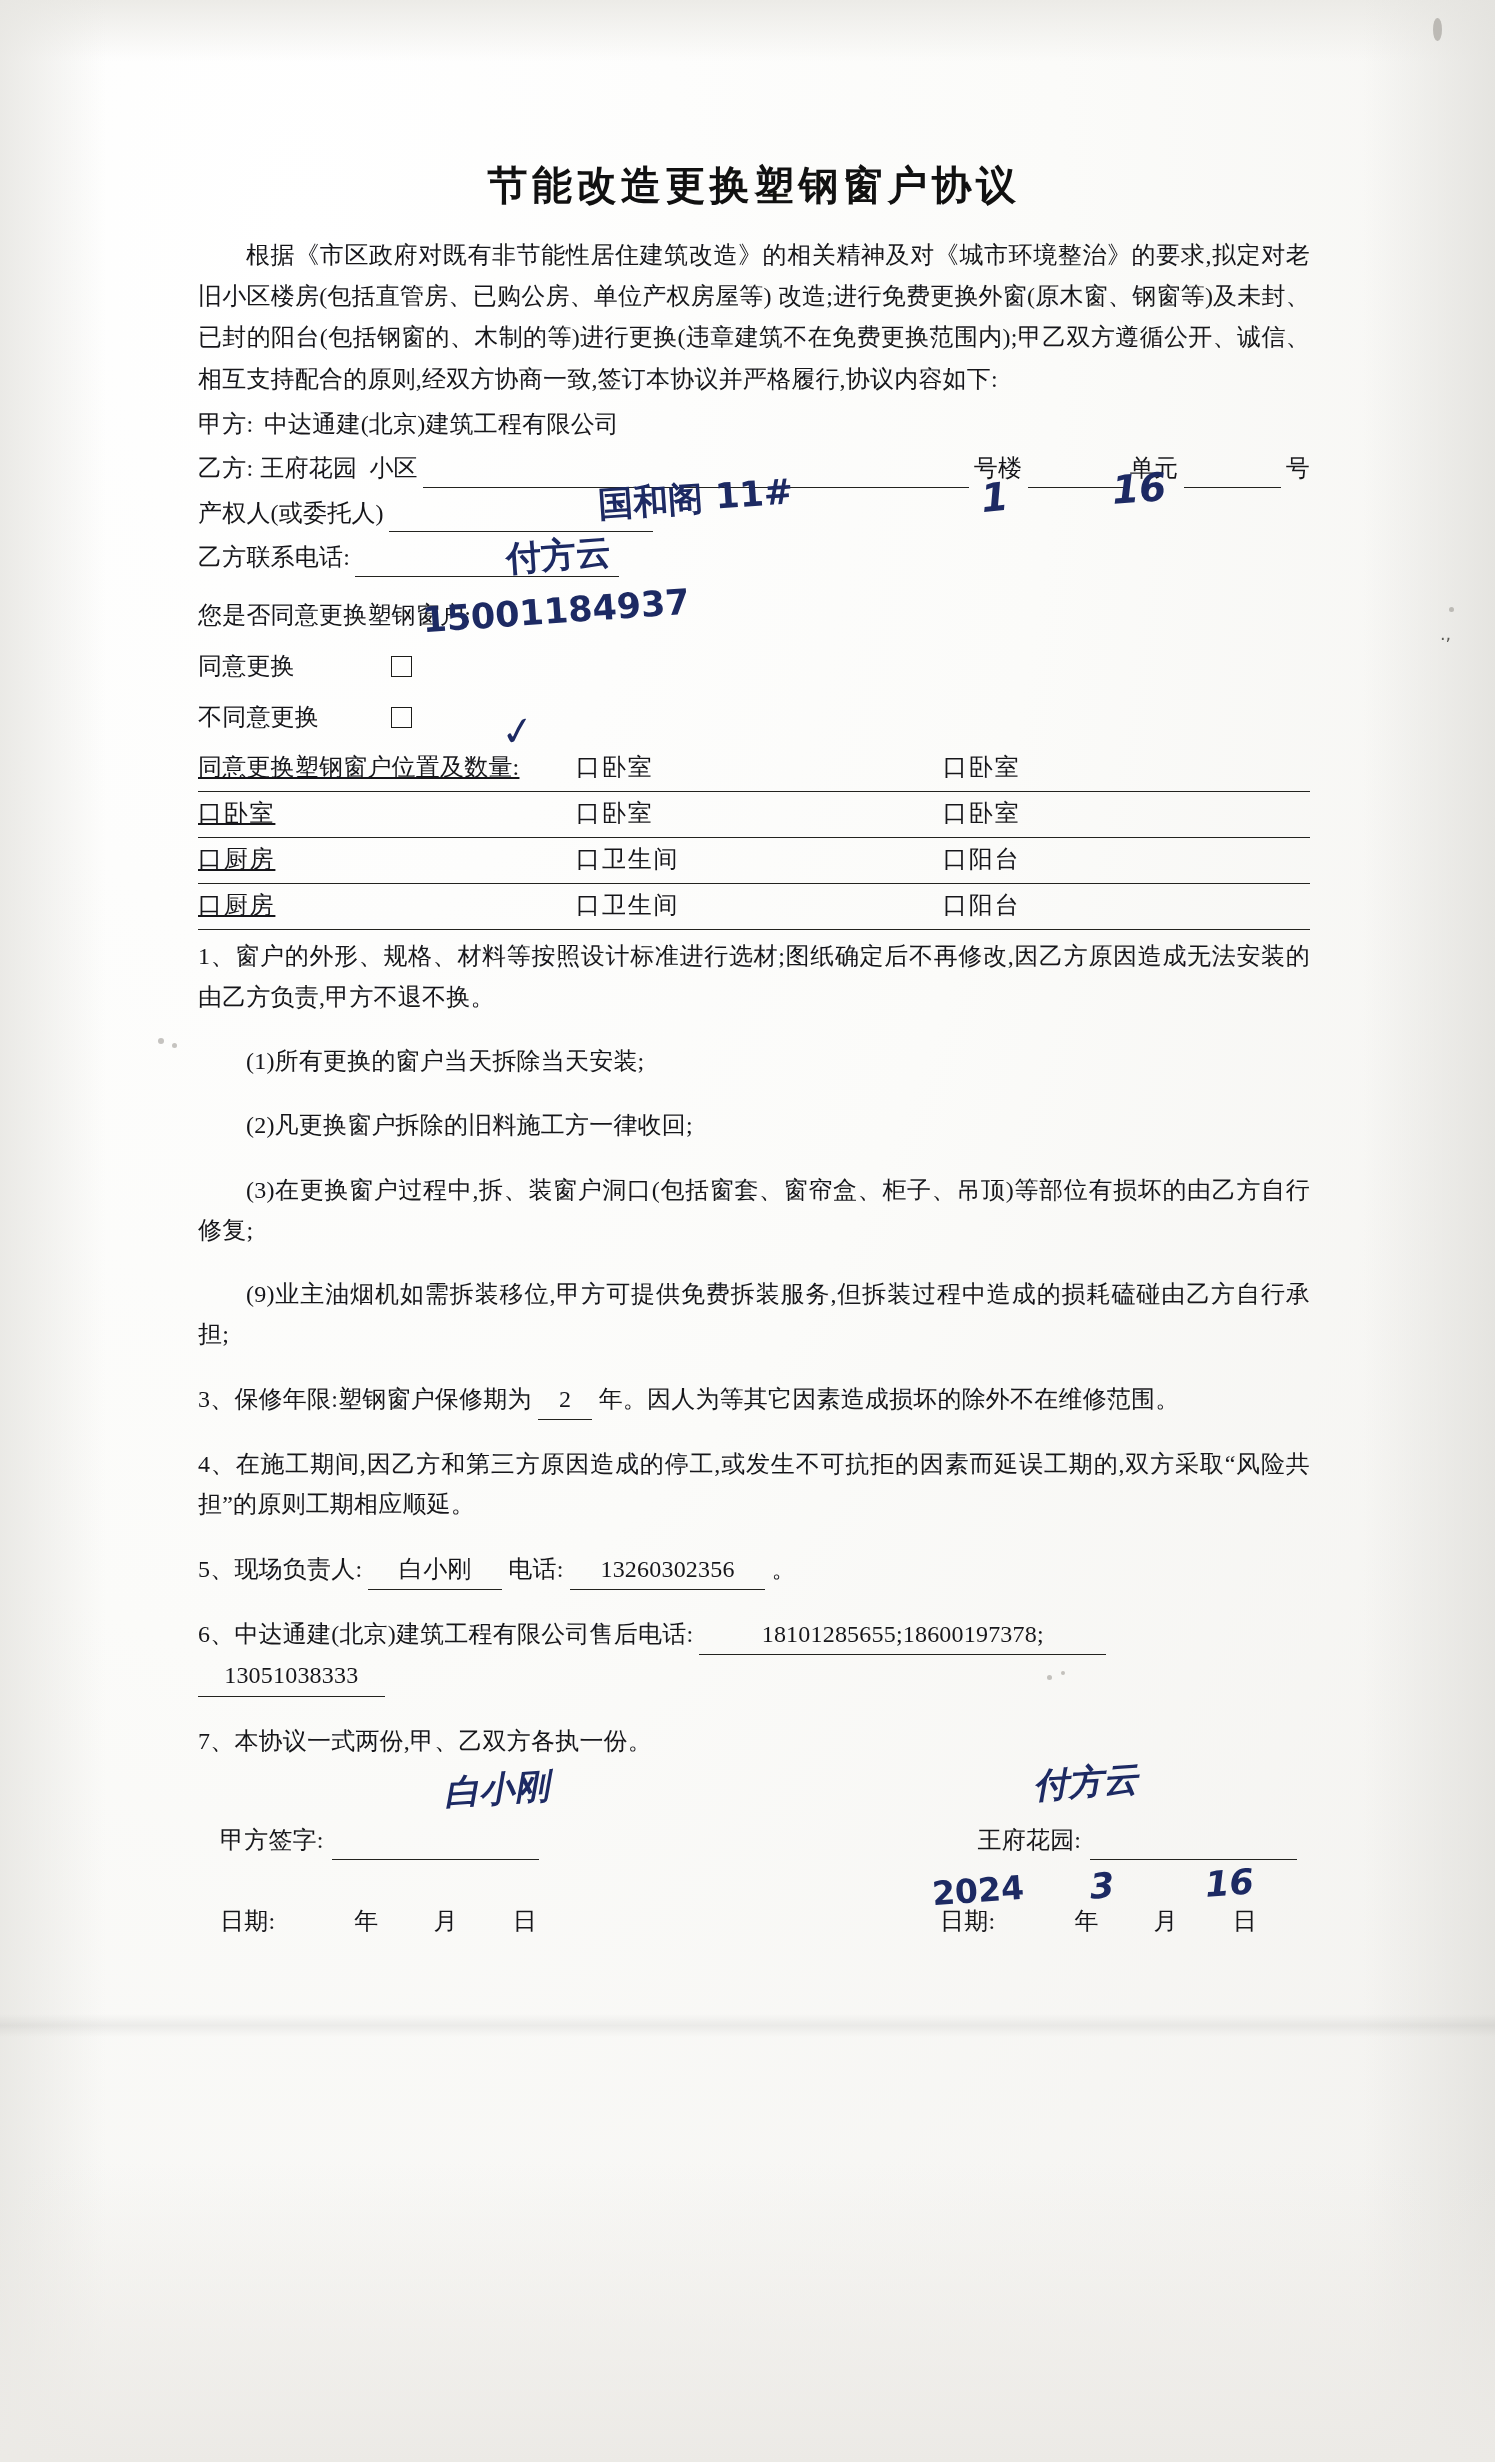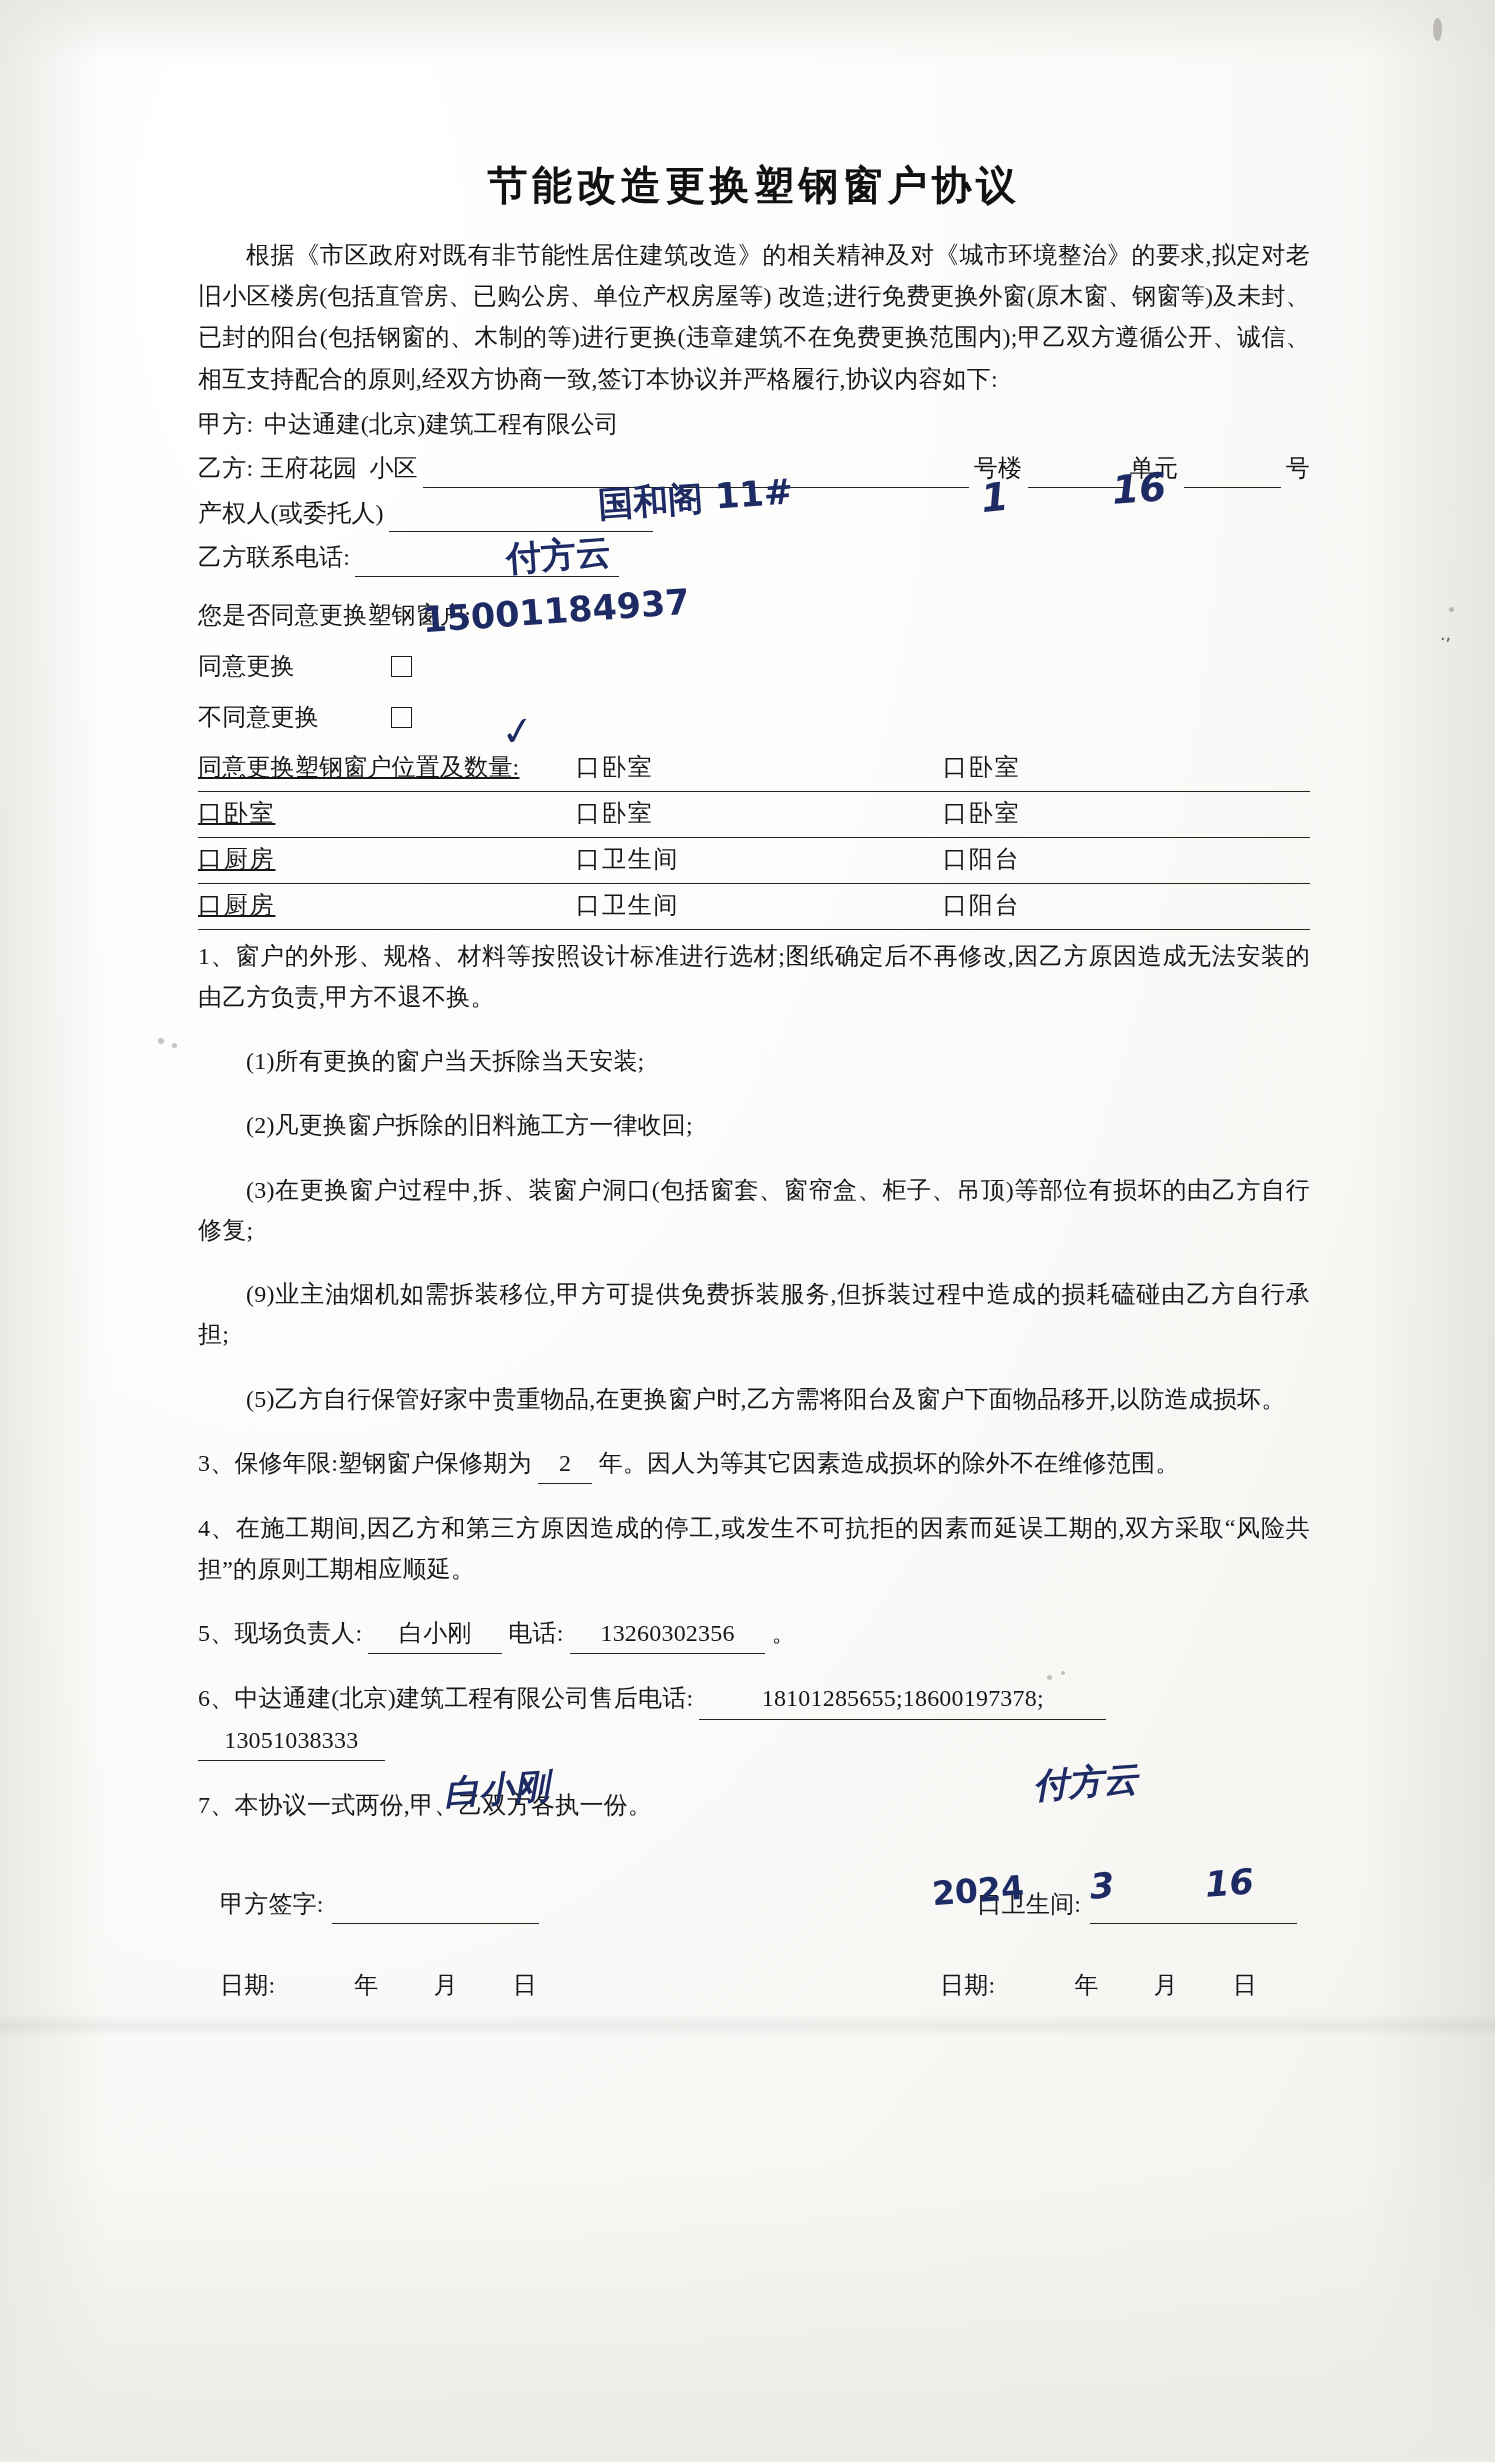--- a/index.html
+++ b/index.html
@@ -298,21 +298,20 @@
       </tr>
     </tbody>
       </table>
 
     <p class="clause">1、窗户的外形、规格、材料等按照设计标准进行选材;图纸确定后不再修改,因乙方原因造成无法安装的由乙方负责,甲方不退不换。</p>
 
     <p class="clause sub">(1)所有更换的窗户当天拆除当天安装;</p>
     <p class="clause sub">(2)凡更换窗户拆除的旧料施工方一律收回;</p>
     <p class="clause sub">(3)在更换窗户过程中,拆、装窗户洞口(包括窗套、窗帘盒、柜子、吊顶)等部位有损坏的由乙方自行修复;</p>
     <p class="clause sub">(9)业主油烟机如需拆装移位,甲方可提供免费拆装服务,但拆装过程中造成的损耗磕碰由乙方自行承担;</p>
-    <p class="clause sub">(5)乙方自行保管好家中贵重物品,在更换窗户时,乙方需将阳台及窗户下面物品移开,以防造成损坏。</p>
 
     <p class="clause">
       <span>3、保修年限:塑钢窗户保修期为</span>
       <span class="inline-blank">2</span>
       <span>年。因人为等其它因素造成损坏的除外不在维修范围。</span>
     </p>
 
     <p class="clause">4、在施工期间,因乙方和第三方原因造成的停工,或发生不可抗拒的因素而延误工期的,双方采取“风险共担”的原则工期相应顺延。</p>
 
     <p class="clause">
@@ -331,21 +330,21 @@
     </p>
 
     <p class="clause">7、本协议一式两份,甲、乙双方各执一份。</p>
 
     <div class="sign-area">
       <div class="sign-col">
         <span>甲方签字:</span>
         <span class="sign-line"></span>
       </div>
       <div class="sign-col">
-        <span>口卫生间:</span>
+        <span>王府花园:</span>
         <span class="sign-line"></span>
       </div>
     </div>
 
     <div class="date-area">
       <div class="date-col">
         <span>日期:</span>
         <span class="date-gap"></span>
         <span>年</span>
         <span class="date-gap sm"></span>

